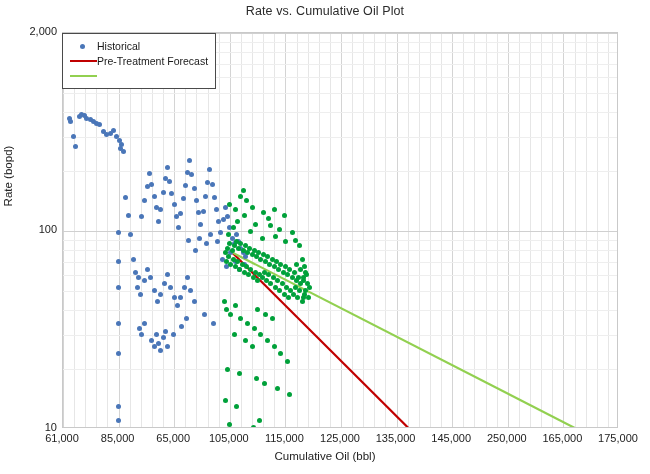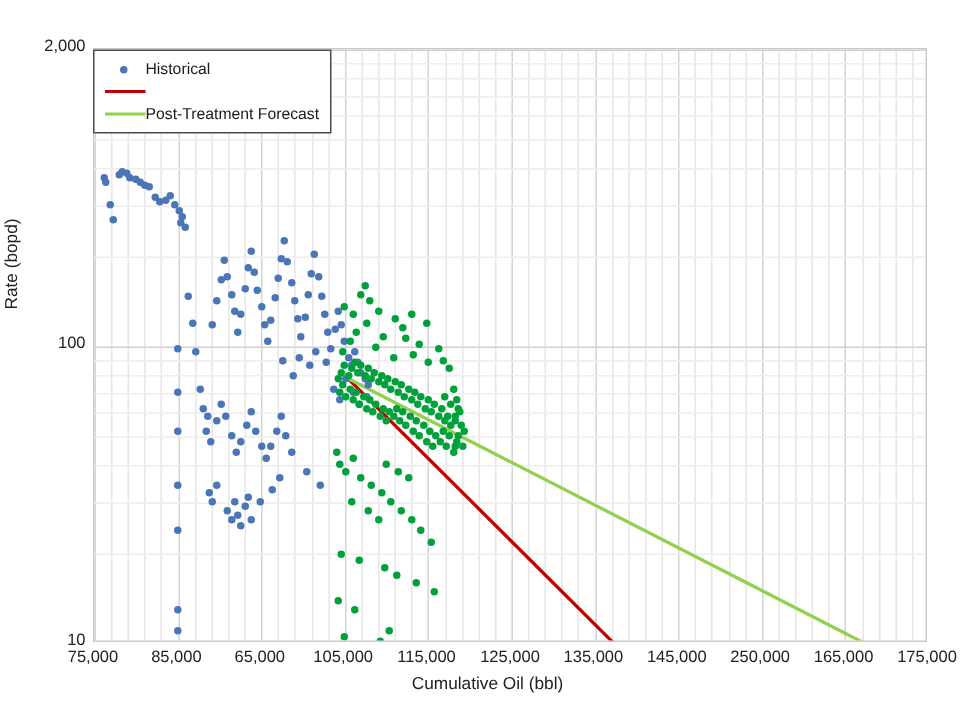--- a/index.html
+++ b/index.html
@@ -67,20 +67,21 @@
     border:2px solid #111;background:#fff;
     padding:4px 8px 5px 8px;box-sizing:border-box;
   }
   .callout div{font-size:12px;font-weight:bold;color:#000;line-height:15px;white-space:nowrap;}
 </style>
 </head>
 <body>
 
 <div id="root">
 
+  <div class="chart-title">Rate vs. Cumulative Oil Plot</div>
 
   <div class="plot-frame">
     <div class="grid-layer" id="grid-layer">
         <div class="vline major" style="left: 0px;"></div>
         <div class="vline" style="left: 11.12px;"></div>
         <div class="vline" style="left: 22.24px;"></div>
         <div class="vline" style="left: 33.36px;"></div>
         <div class="vline" style="left: 44.48px;"></div>
         <div class="vline major" style="left: 55.6px;"></div>
         <div class="vline" style="left: 66.72px;"></div>
@@ -419,21 +420,21 @@
         <div class="pt post" style="left: 237.968px; top: 236.376px;"></div>
       </div>
   </div>
 
   <div id="yticks">
       <div class="ytick" style="right: 593px; top: 421px;">10</div>
       <div class="ytick" style="right: 593px; top: 223px;">100</div>
       <div class="ytick" style="right: 593px; top: 25px;">2,000</div>
     </div>
   <div id="xticks">
-      <div class="xtick" style="left: 62px;">75,000</div>
+      <div class="xtick" style="left: 62px;">61,000</div>
       <div class="xtick" style="left: 117.6px;">85,000</div>
       <div class="xtick" style="left: 173.2px;">65,000</div>
       <div class="xtick" style="left: 228.8px; text-align: center;">105,000</div>
       <div class="xtick" style="left: 284.4px;">115,000</div>
       <div class="xtick" style="left: 340px;">125,000</div>
       <div class="xtick" style="left: 395.6px;">135,000</div>
       <div class="xtick" style="left: 451.2px;">145,000</div>
       <div class="xtick" style="left: 506.8px;">250,000</div>
       <div class="xtick" style="left: 562.4px;">165,000</div>
       <div class="xtick" style="left: 618px;">175,000</div>
@@ -449,23 +450,23 @@
     <div class="leg-row">
       <span class="leg-mark">
         <span class="leg-dot" style="background:#4a76b8"></span>
       </span>
       <span class="leg-text">Historical</span>
     </div>
     <div class="leg-row">
       <span class="leg-mark">
         <span class="leg-line" style="background:#c00000"></span>
       </span>
+      <span class="leg-text">Pre-Treatment Forecast</span>
     </div>
     <div class="leg-row">
       <span class="leg-mark">
         <span class="leg-line" style="background:#92d050"></span>
       </span>
-      <span class="leg-text">Post-Treatment Forecast</span>
     </div>
   </div>
 
 
 </div>
 
 </body></html>

